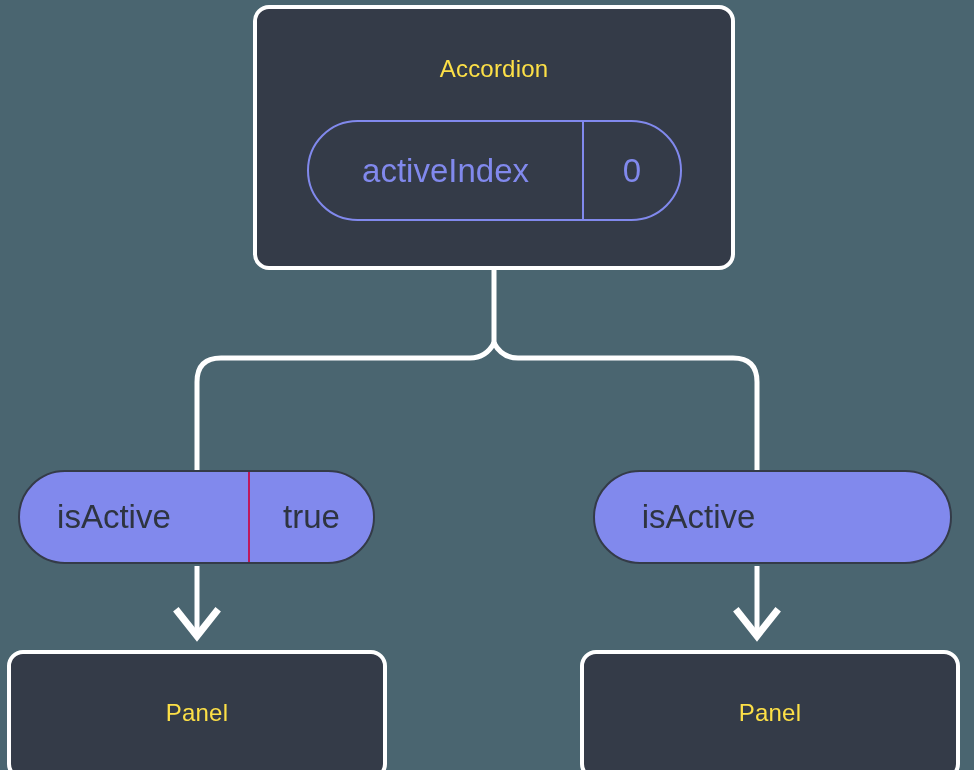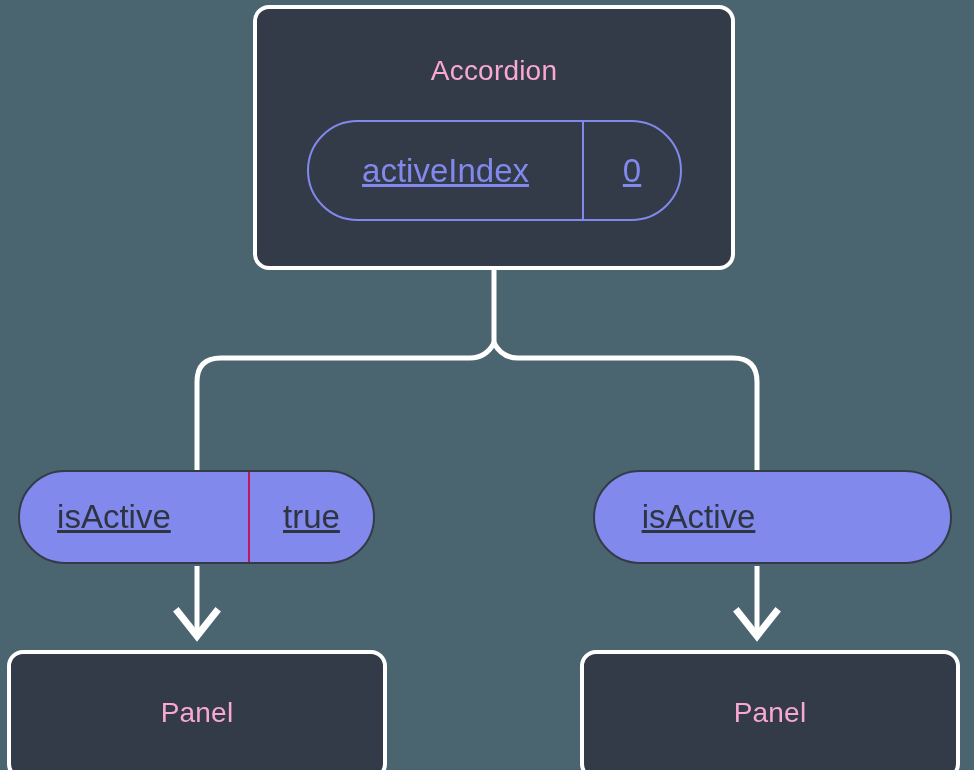--- a/index.html
+++ b/index.html
@@ -44,22 +44,22 @@
 
   #accordion-box {
     left: 253px;
     top: 5px;
     width: 482px;
     height: 265px;
     justify-content: flex-start;
   }
 
   .node-title {
-    color: #f9a8d4;
-    font-size: 28px;
+    color: #fde047;
+    font-size: 24px;
     line-height: 1;
     letter-spacing: 0.2px;
     white-space: nowrap;
   }
   #accordion-box .node-title {
     margin-top: 48px;
   }
 
   
   .pill {
@@ -70,21 +70,20 @@
     border-radius: 999px;
     overflow: hidden;
   }
   .pill .pill-key,
   .pill .pill-val {
     display: flex;
     align-items: center;
     justify-content: center;
     white-space: nowrap;
     box-sizing: border-box;
-    text-decoration: underline;
   }
 
   .pill-outline {
     border: 2px solid #8189ed;
     background: transparent;
   }
   .pill-outline .pill-key,
   .pill-outline .pill-val {
     color: #8189ed;
     font-size: 33px;

